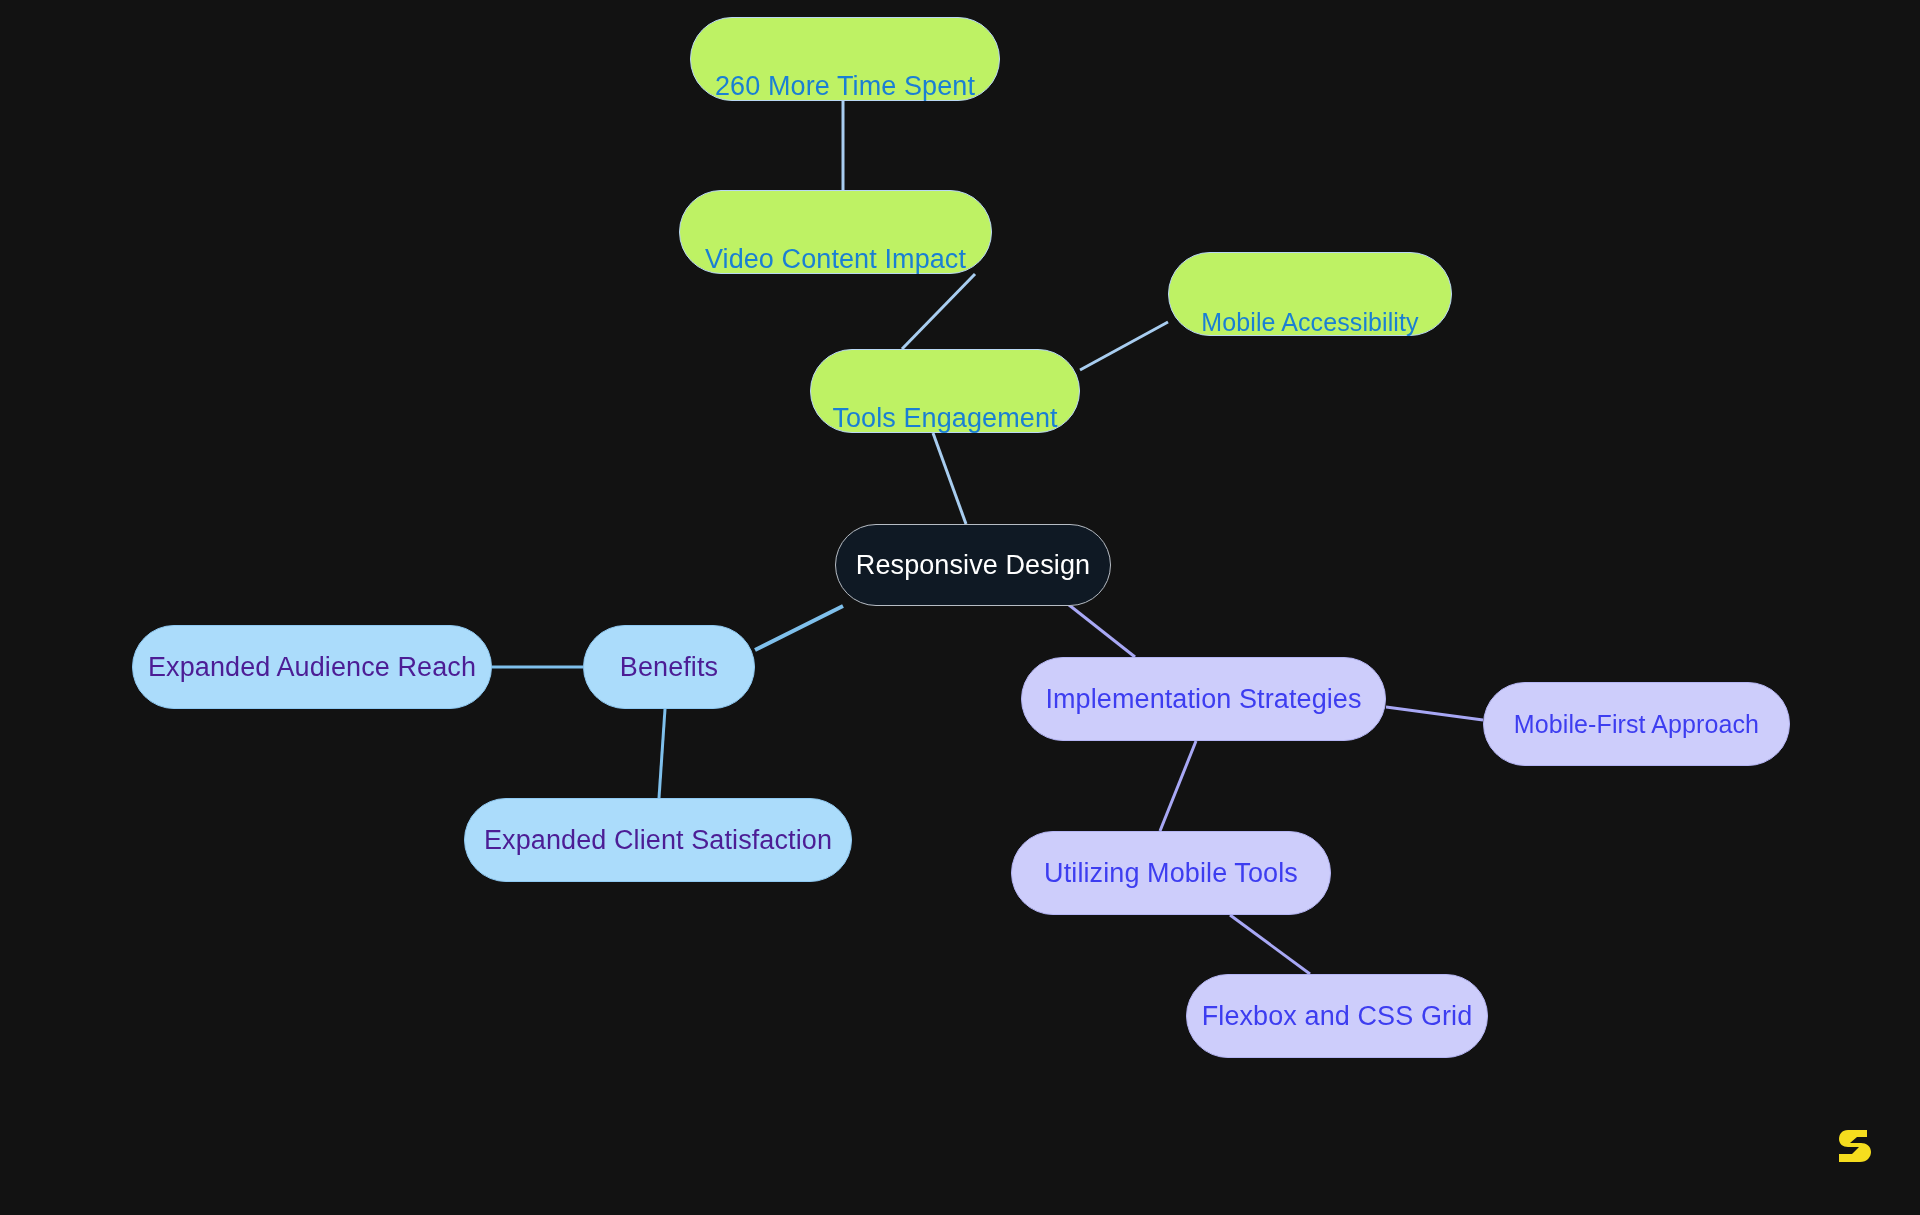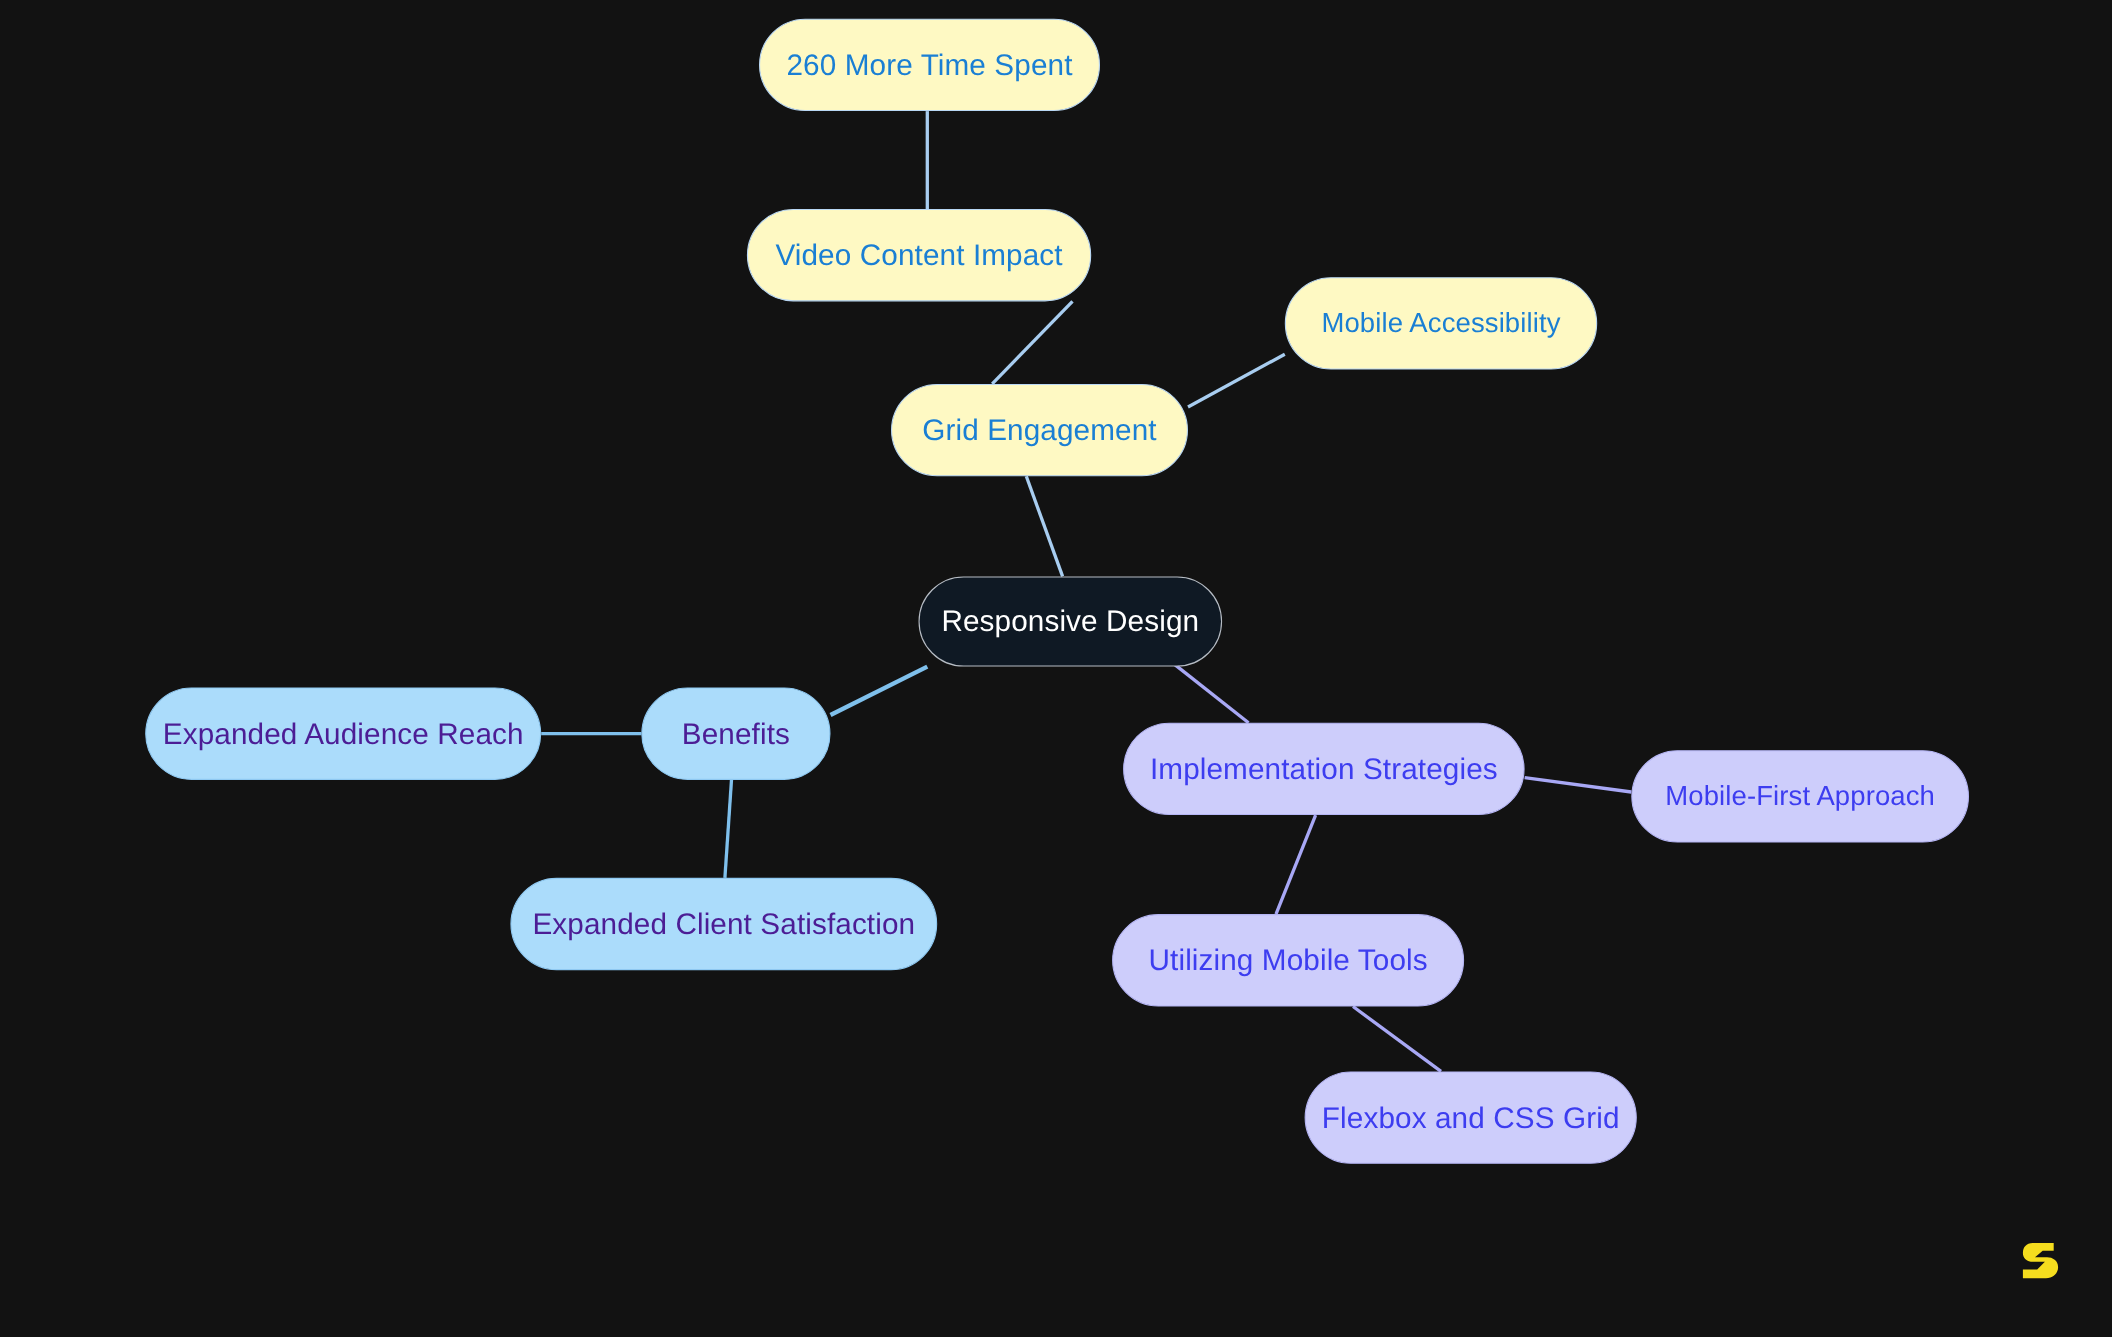--- a/index.html
+++ b/index.html
@@ -34,23 +34,24 @@
     border-width: 1.5px;
     white-space: nowrap;
     letter-spacing: 0.1px;
   }
   .node-label {
     display: block;
     line-height: 1;
   }
   
   .blue-light {
-    background: #fef9c3;
+    background: #bef264;
     border-color: #b9d7f4;
     color: #1a7fd4;
+    align-items: flex-end;
   }
   .blue-strong {
     background: #abdcfb;
     border-color: #8fc9f2;
     color: #4c1d95;
   }
   .purple {
     background: #cdcdfb;
     border-color: #b5b5f4;
     color: #3d3df0;
@@ -109,21 +110,21 @@
 
   <div class="node blue-light" id="n-mobile-access">
     <span class="node-label">Mobile Accessibility</span>
   </div>
 
   <div class="node blue-light" id="n-video-impact">
     <span class="node-label">Video Content Impact</span>
   </div>
 
   <div class="node blue-light" id="n-user-engage">
-    <span class="node-label">Grid Engagement</span>
+    <span class="node-label">Tools Engagement</span>
   </div>
 
   <div class="node center" id="n-center">
     <span class="node-label">Responsive Design</span>
   </div>
 
   <div class="node blue-strong" id="n-expanded-reach">
     <span class="node-label">Expanded Audience Reach</span>
   </div>
 

